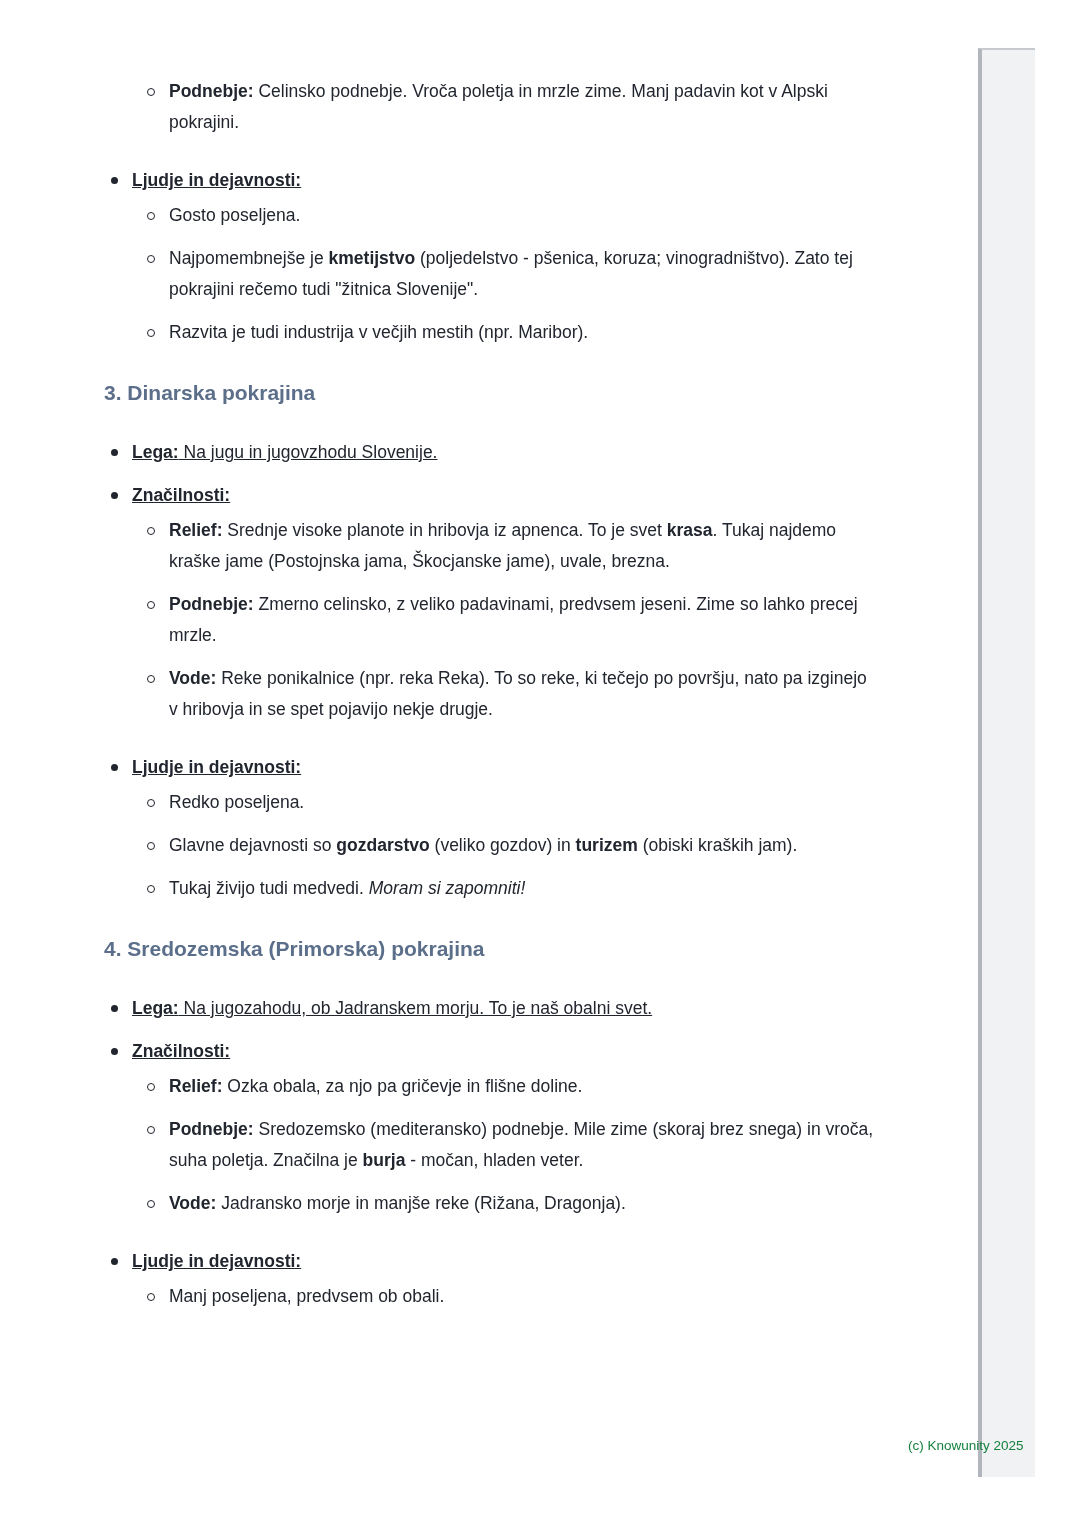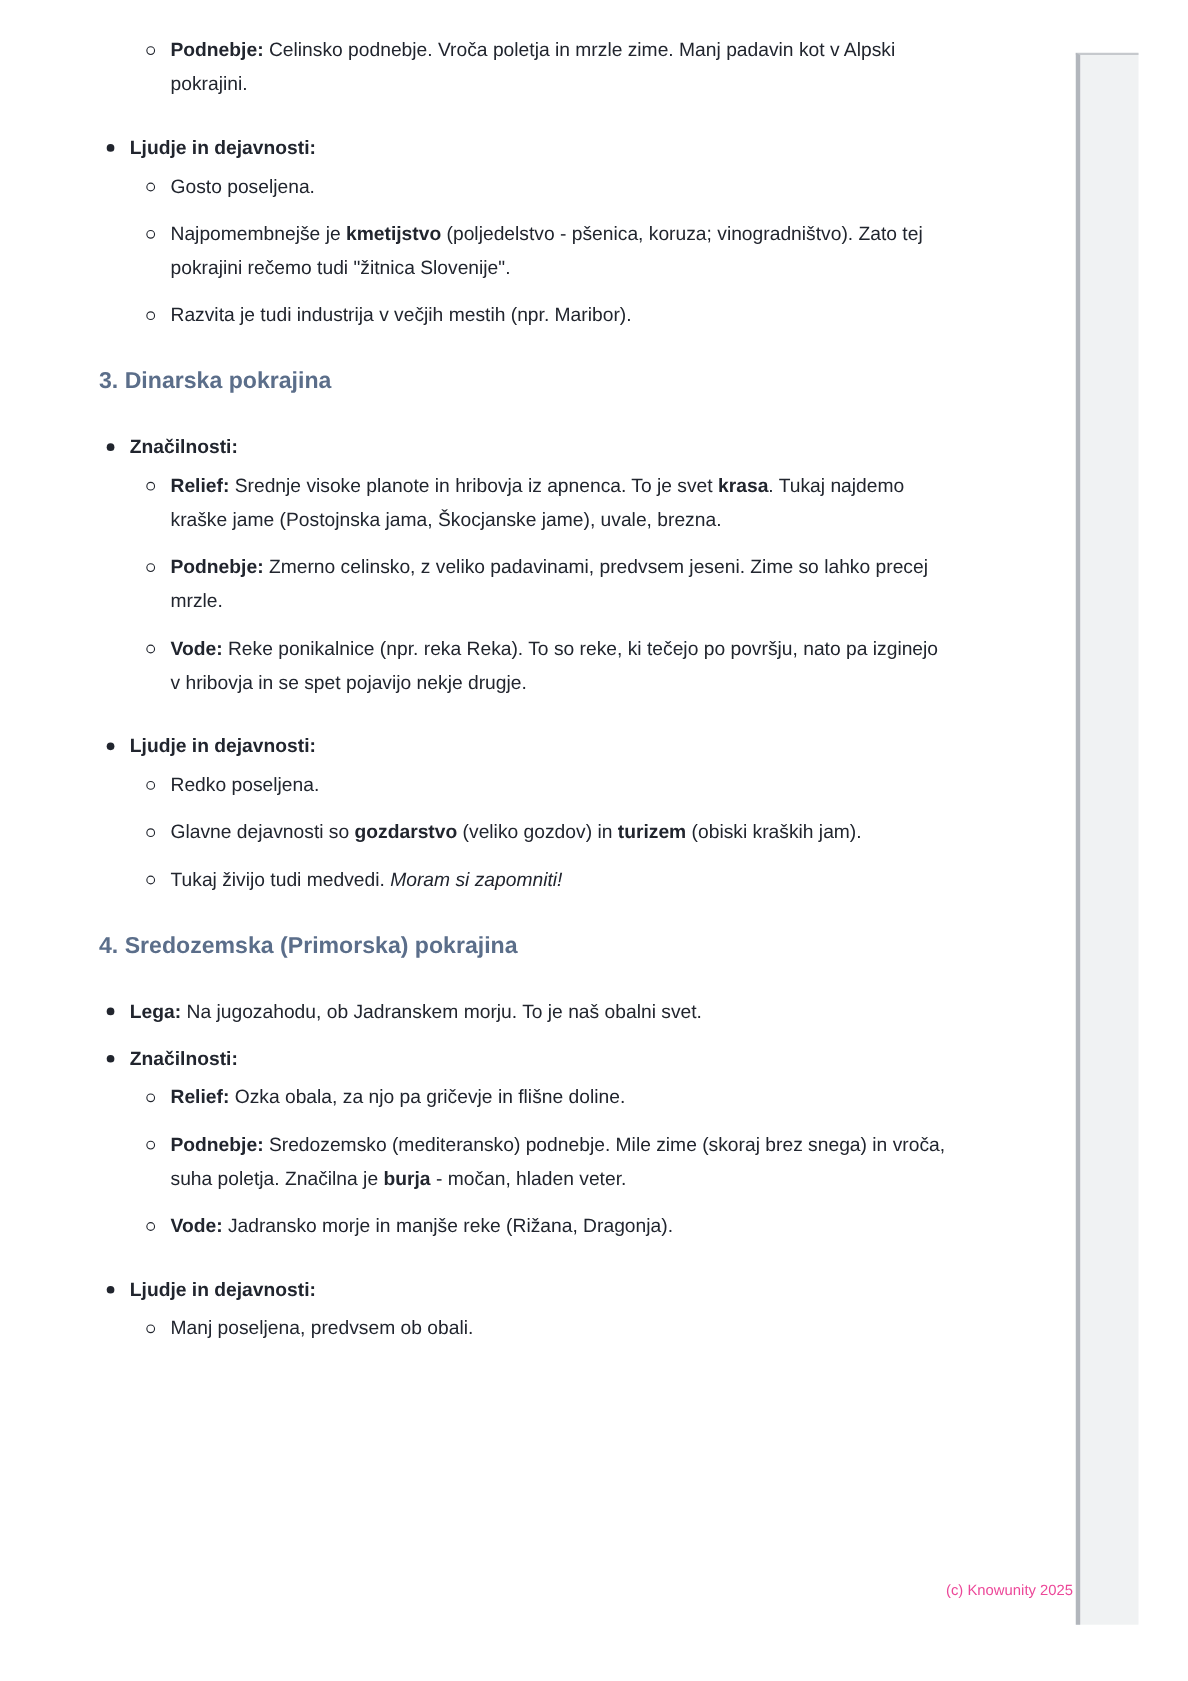--- a/index.html
+++ b/index.html
@@ -3,26 +3,26 @@
 <meta charset="utf-8">
 <style>
   html,body{margin:0;padding:0;}
   body{
     width:1080px;height:1528px;position:relative;overflow:hidden;
     background:#ffffff;
     font-family:"Liberation Sans", sans-serif;
     color:#21252e;
   }
   .content{
-    position:absolute;left:90px;top:0;width:772px;padding-top:30px;
+    position:absolute;left:104px;top:0;width:772px;padding-top:76px;
     font-size:17.5px;line-height:31px;
   }
   .content > :first-child{margin-top:0;}
   .li{position:relative;margin-top:12px;}
-  .l1{padding-left:28px;}
+  .l1{padding-left:28px;text-decoration:underline;}
   .l2{padding-left:65px;}
   .l1 + .l2{margin-top:4px;}
   .l2 + .l1{margin-top:27px;}
   .marker{position:absolute;box-sizing:border-box;border-radius:50%;}
   .m1{left:7px;top:12px;width:7px;height:7px;background:#21252e;}
   .m2{left:43px;top:12px;width:8px;height:8px;border:1.6px solid #21252e;background:transparent;}
   .txt{margin:0;}
   .bold{font-weight:700;}
   .ital{font-style:italic;text-align:center;}
   h2.sec{
@@ -30,22 +30,22 @@
     color:#5b6e8a;margin:29px 0 0 0;
   }
   h2.sec + .l1{margin-top:28px;}
   .scroll-track{
     position:absolute;left:978px;top:48px;width:57px;height:1429px;
     box-sizing:border-box;background:#f0f2f3;
     border-left:4px solid #b2b6bc;border-top:2px solid #c6c9cd;
     z-index:1;
   }
   .watermark{
-    position:absolute;left:860px;top:1437px;z-index:3;
-    font-size:13.5px;line-height:18px;color:#ec4899;white-space:nowrap;
+    position:absolute;left:908px;top:1437px;z-index:3;
+    font-size:13.5px;line-height:18px;color:#15803d;white-space:nowrap;
   }
 </style>
 </head>
 <body>
 
 <div class="content">
 
   <div class="li l2">
     <span class="marker m2"></span>
     <p class="txt"><span class="bold">Podnebje:</span><span> Celinsko podnebje. Vroča poletja in mrzle zime. Manj padavin kot v Alpski pokrajini.</span></p>
@@ -67,20 +67,24 @@
     <p class="txt"><span>Najpomembnejše je </span><span class="bold">kmetijstvo</span><span> (poljedelstvo - pšenica, koruza; vinogradništvo). Zato tej pokrajini rečemo tudi "žitnica Slovenije".</span></p>
   </div>
 
   <div class="li l2">
     <span class="marker m2"></span>
     <p class="txt"><span>Razvita je tudi industrija v večjih mestih (npr. Maribor).</span></p>
   </div>
 
   <h2 class="sec">3. Dinarska pokrajina</h2>
 
+  <div class="li l1">
+    <span class="marker m1"></span>
+    <p class="txt"><span class="bold">Lega:</span><span> Na jugu in jugovzhodu Slovenije.</span></p>
+  </div>
 
   <div class="li l1">
     <span class="marker m1"></span>
     <p class="txt"><span class="bold">Značilnosti:</span></p>
   </div>
 
   <div class="li l2">
     <span class="marker m2"></span>
     <p class="txt"><span class="bold">Relief:</span><span> Srednje visoke planote in hribovja iz apnenca. To je svet </span><span class="bold">krasa</span><span>. Tukaj najdemo kraške jame (Postojnska jama, Škocjanske jame), uvale, brezna.</span></p>
   </div>

